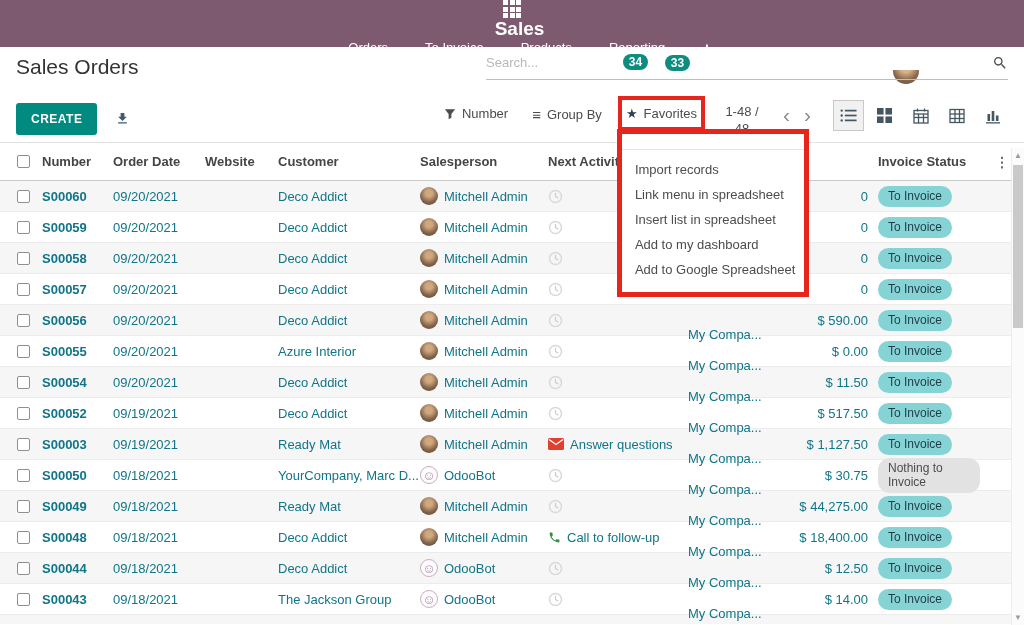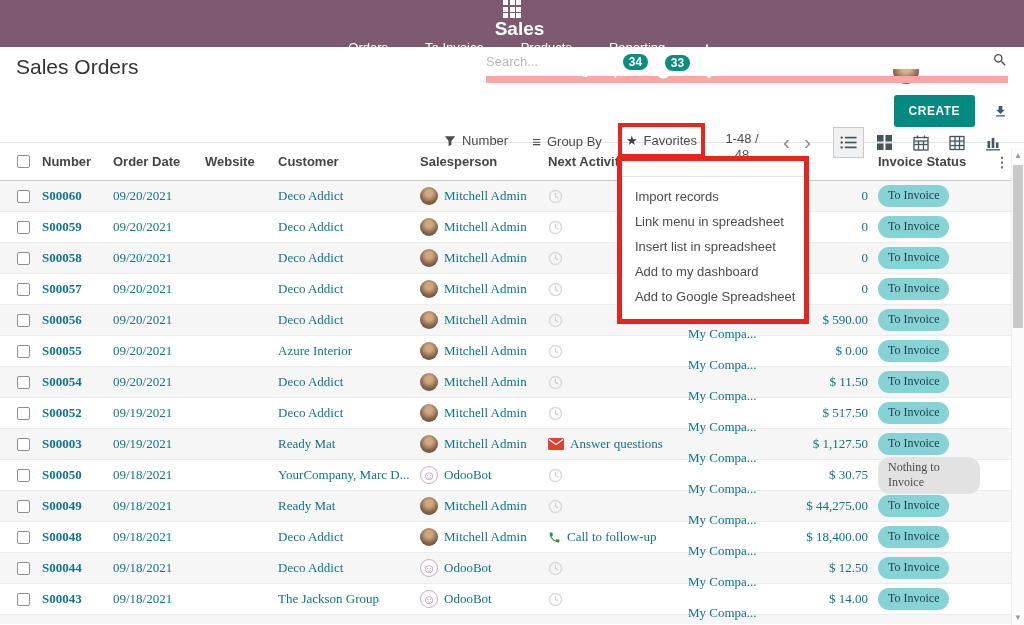--- a/index.html
+++ b/index.html
@@ -22,26 +22,26 @@
   .tbadge { position:absolute; top:-8px; left:10px; background:#0d8c80; color:#fff;
     font-size:12px; padding:1px 6px; border-radius:9px; font-weight:bold; }
   .top-user { display:flex; align-items:center; gap:7px; }
   .av-top { width:26px; height:26px; border-radius:50%;
     background:radial-gradient(circle at 50% 35%, #d8b28a 25%, #8a6a50 60%, #5c4435 100%); }
 
   
   .cp-row1 { height:40px; display:flex; align-items:center; justify-content:space-between;
     padding:0 16px; }
   .page-title { font-size:21px; font-weight:normal; color:#333; }
-  .search { width:522px; display:flex; align-items:center; border-bottom:7px solid #fca5a5;
+  .search { width:522px; display:flex; align-items:flex-start; border-bottom:1px solid #fca5a5;
     padding-bottom:4px; }
   .search input { flex:1; border:none; outline:none; font-size:13px; color:#555;
     font-family:"Liberation Sans", sans-serif; }
   .search input::placeholder { color:#b8b8b8; }
-  .cp-row2 { height:55px; display:flex; align-items:flex-end; padding:8px 16px 0;flex-direction:column; }
+  .cp-row2 { height:55px; display:flex; align-items:center; padding:8px 16px 0; }
   .left-ctl { display:flex; align-items:center; gap:18px; }
   .btn-create { background:#018a80; color:#fff; font-size:12px; font-weight:bold;
     letter-spacing:.5px; border:none; border-radius:3px; padding:9px 15px; cursor:pointer; }
   .right-ctl { margin-left:auto; display:flex; align-items:flex-start; gap:16px; }
   .txt-btn { display:flex; align-items:center; gap:6px; font-size:13px; color:#4c4c4c;
     padding:6px 4px; cursor:pointer; white-space:nowrap; }
   .star-glyph { color:#30404d; font-size:13px; }
   .gb-glyph { color:#4c4c4c; font-size:15px; font-weight:bold; }
   .fav-wrap { position:relative; }
   .fav-btn { outline:4px solid #e8251c; }
@@ -59,21 +59,21 @@
     border:5px solid #e8251c; padding:8px 0 10px; z-index:40; }
   .fav-dropdown .item { font-size:13px; color:#4c4c4c; padding:5px 13px; white-space:nowrap;
     cursor:pointer; }
   .fav-dropdown .sep { border-top:1px solid #e4e4e4; margin:7px 0; }
 
   
   .table { border-top:1px solid #e3e3e3; }
   .thead { display:flex; align-items:center; height:38px; border-bottom:1px solid #cacaca;
     font-size:13px; font-weight:bold; color:#454545; }
   .trow { display:flex; align-items:center; height:31px; border-bottom:1px solid #ececec;
-    font-size:13px; color:#107588; cursor:pointer;font-family:Liberation Serif, serif; }
+    font-size:13px; color:#107588; cursor:pointer; }
   .trow:nth-child(odd) { background:#f6f6f6; }
   .partial-row { height:9px; background:#f6f6f6; }
   .col-cb { flex:0 0 42px; display:flex; align-items:center; padding-left:17px; }
   .col-number { flex:0 0 71px; font-weight:bold; }
   .col-date { flex:0 0 92px; }
   .col-website { flex:0 0 73px; }
   .col-customer { flex:0 0 142px; overflow:hidden; white-space:nowrap; }
   .col-sales { flex:0 0 128px; display:flex; align-items:center; gap:6px; overflow:hidden; white-space:nowrap;text-align:right; }
   .col-activity { flex:0 0 140px; display:flex; align-items:center; gap:6px; overflow:hidden; white-space:nowrap; }
   .col-company { flex:0 0 82px; overflow:hidden; white-space:nowrap;margin-top:28px; }

